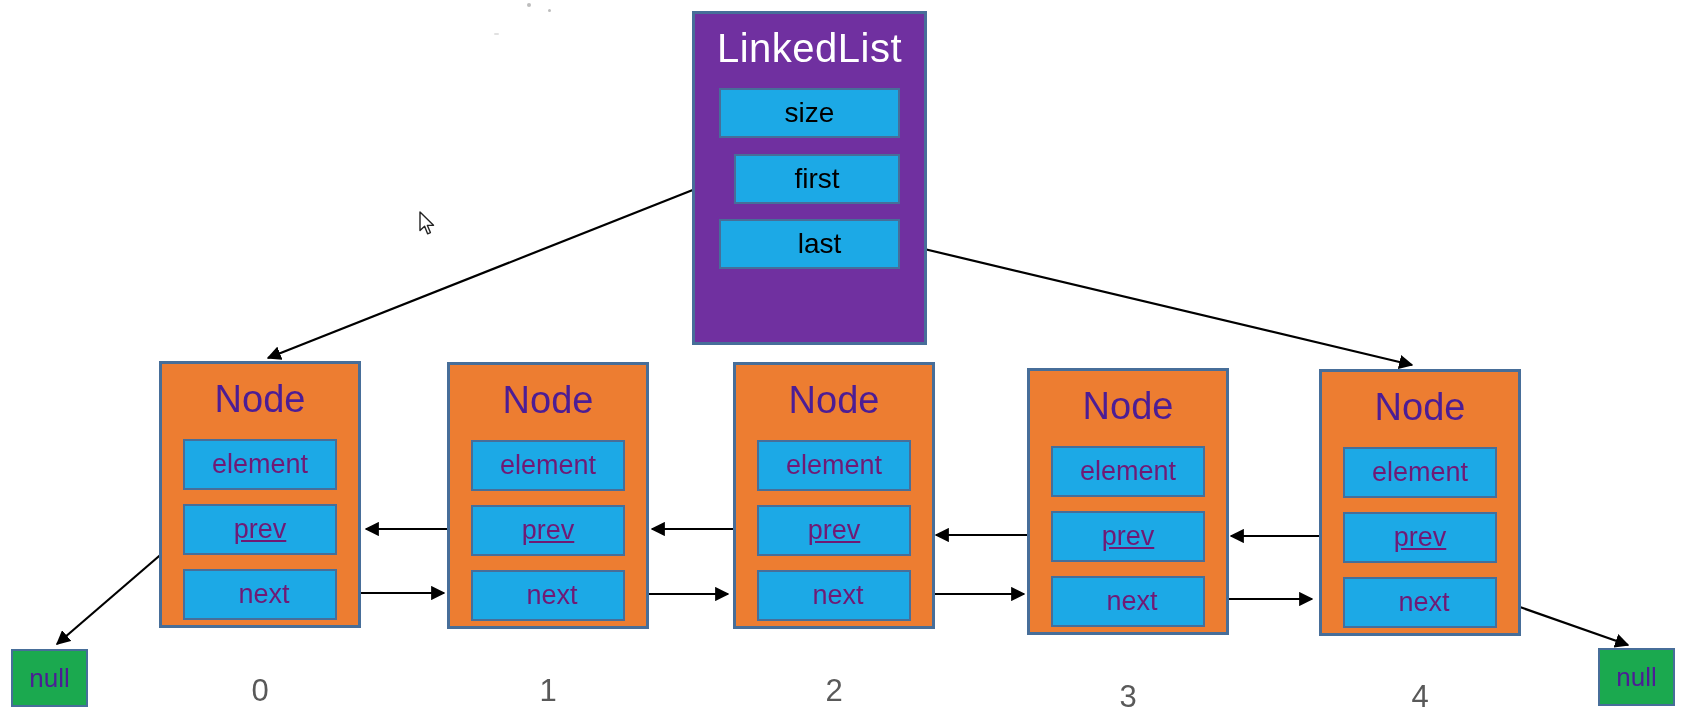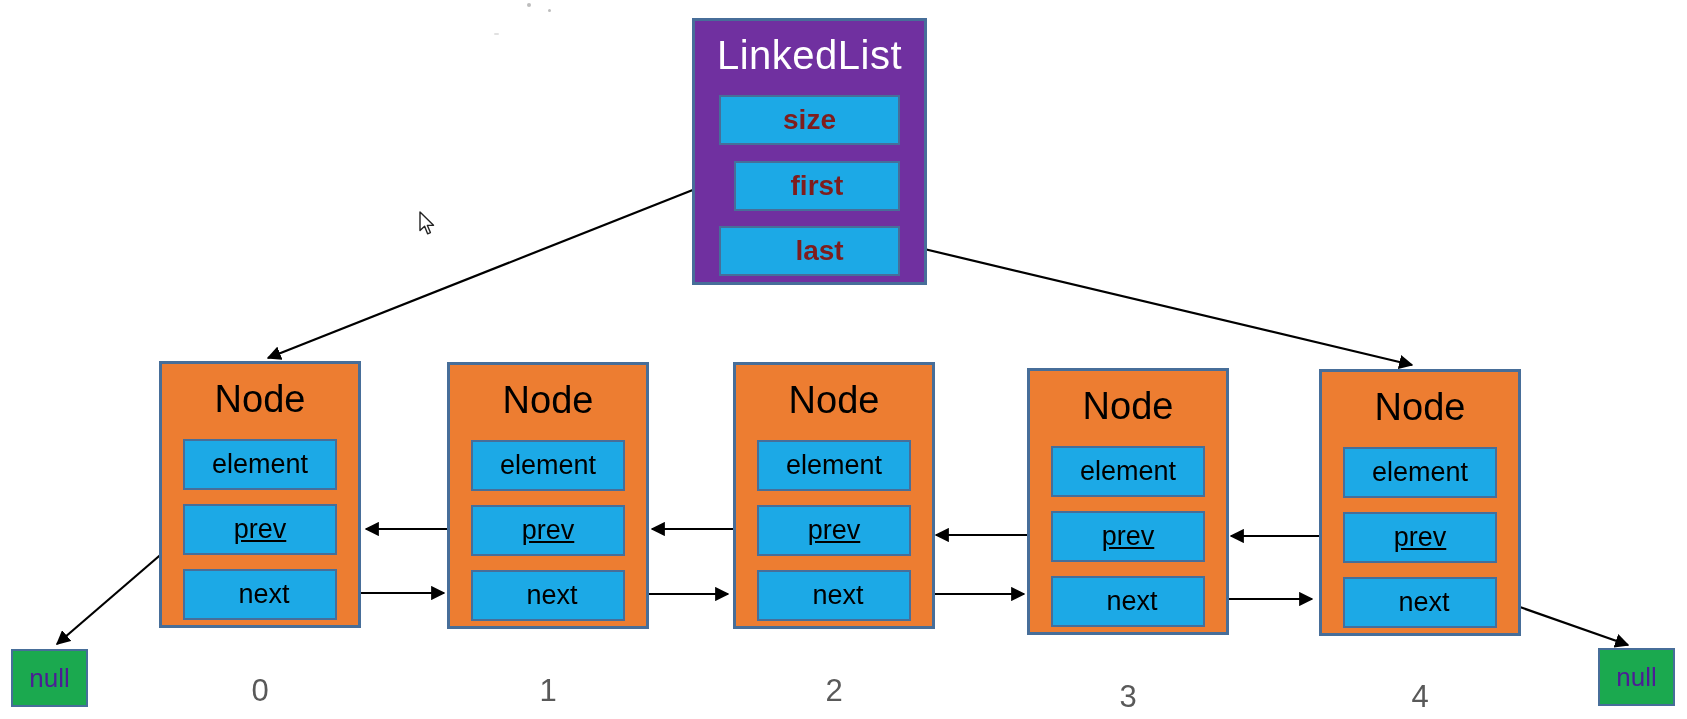--- a/index.html
+++ b/index.html
@@ -5,37 +5,37 @@
   :root{
     --purple:#7030A0; --blue:#1CA9E6; --orange:#ED7D31; --green:#1BA94F;
     --border:#476E99; --index_text:#595959; --arrow:#000000;
   }
   *{box-sizing:border-box; margin:0; padding:0;}
   html,body{width:1687px; height:719px; background:#ffffff; overflow:hidden;
     font-family:"Liberation Sans", sans-serif;}
   .stage{position:relative; width:1687px; height:719px; background:#fff;}
 
   
-  .llbox{position:absolute; left:692px; top:18px; width:235px; height:267px;
+  .llbox{position:absolute; left:692px; top:11px; width:235px; height:334px;
     background:var(--purple); border:3px solid var(--border);}
   .ll-title{position:absolute; top:12px; left:0; width:100%; text-align:center;
     color:#fff; font-size:40px; font-weight:400; letter-spacing:.5px;}
   .ll-field{position:absolute; left:24px; right:24px; height:50px;
     background:var(--blue); border:2px solid var(--border);
-    color:#7f1d1d; font-size:28px; display:flex; align-items:center; justify-content:center;font-weight:bold;}
+    color:#000000; font-size:28px; display:flex; align-items:center; justify-content:center;}
   .ll-f0{top:74px;} .ll-f1{top:140px;margin-left:15px;} .ll-f2{top:205px;padding-left:20px;}
 
   
   .node{position:absolute; width:202px; height:267px;
     background:var(--orange); border:3px solid var(--border);}
   .node-title{position:absolute; top:14px; left:0; width:100%; text-align:center;
-    color:#000000; font-size:38px; font-weight:400;}
+    color:#4c1d95; font-size:38px; font-weight:400;}
   .nfield{position:absolute; left:21px; right:21px; height:51px;
     background:var(--blue); border:2px solid var(--border);
-    color:#000000; font-size:27px; display:flex; align-items:center; justify-content:center;}
+    color:#701a75; font-size:27px; display:flex; align-items:center; justify-content:center;}
   .nf0{top:75px;} .nf1{top:140px;text-decoration:underline;} .nf2{top:205px;padding-left:8px;}
 
   
   .nullbox{position:absolute; width:77px; height:58px; background:var(--green);
     border:2px solid var(--border); color:#4c1d95; font-size:26px;
     display:flex; align-items:center; justify-content:center;}
 
   
   .idx{position:absolute; width:202px; text-align:center;
     color:var(--index_text); font-size:31px;}

